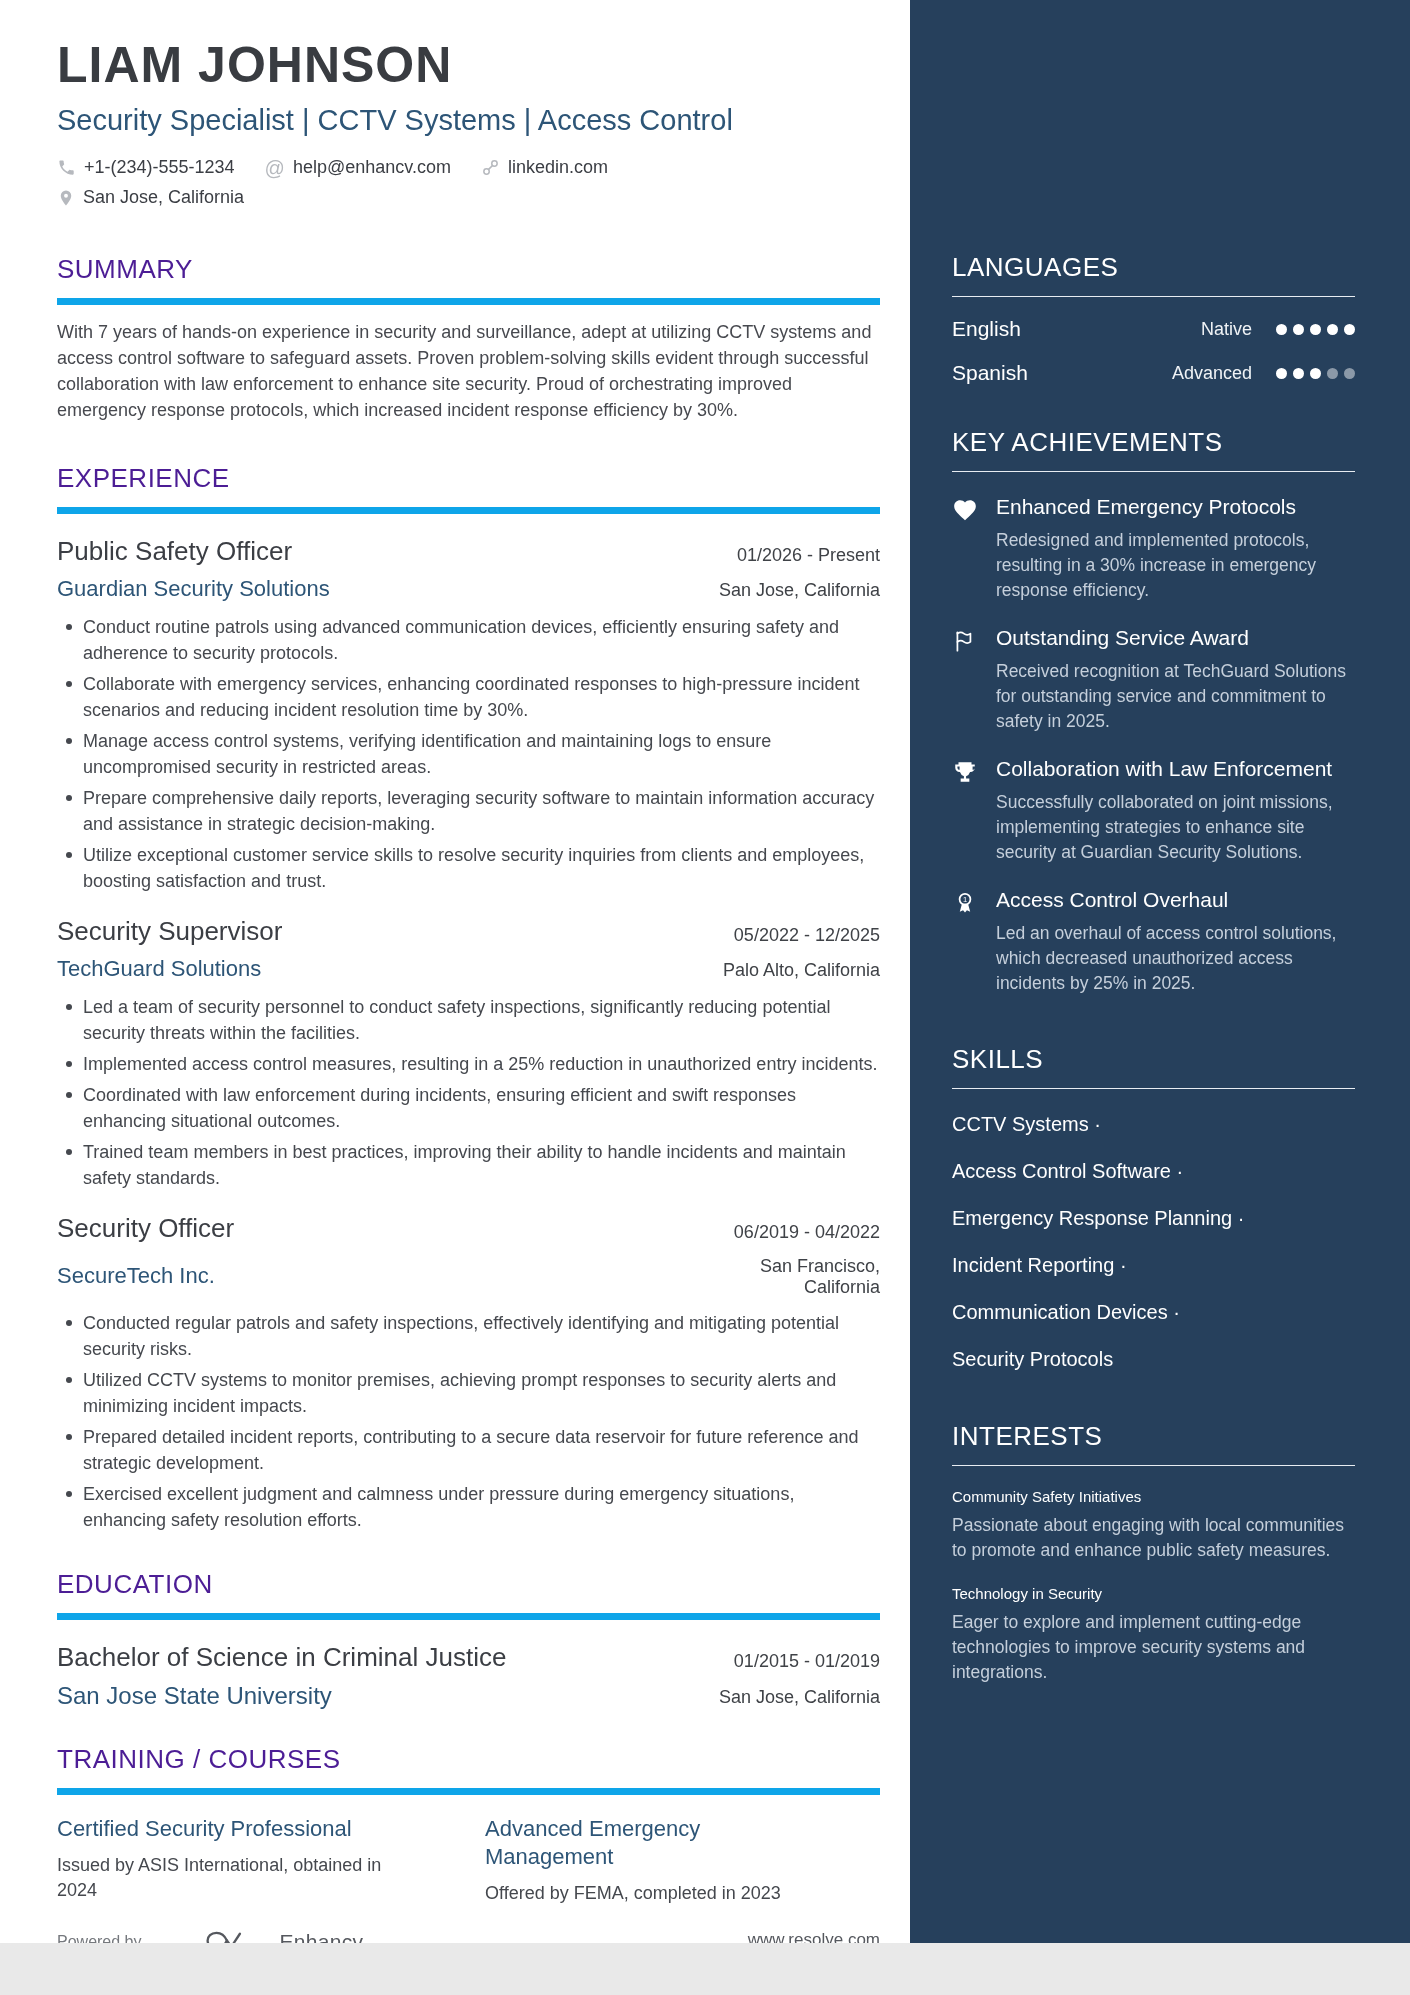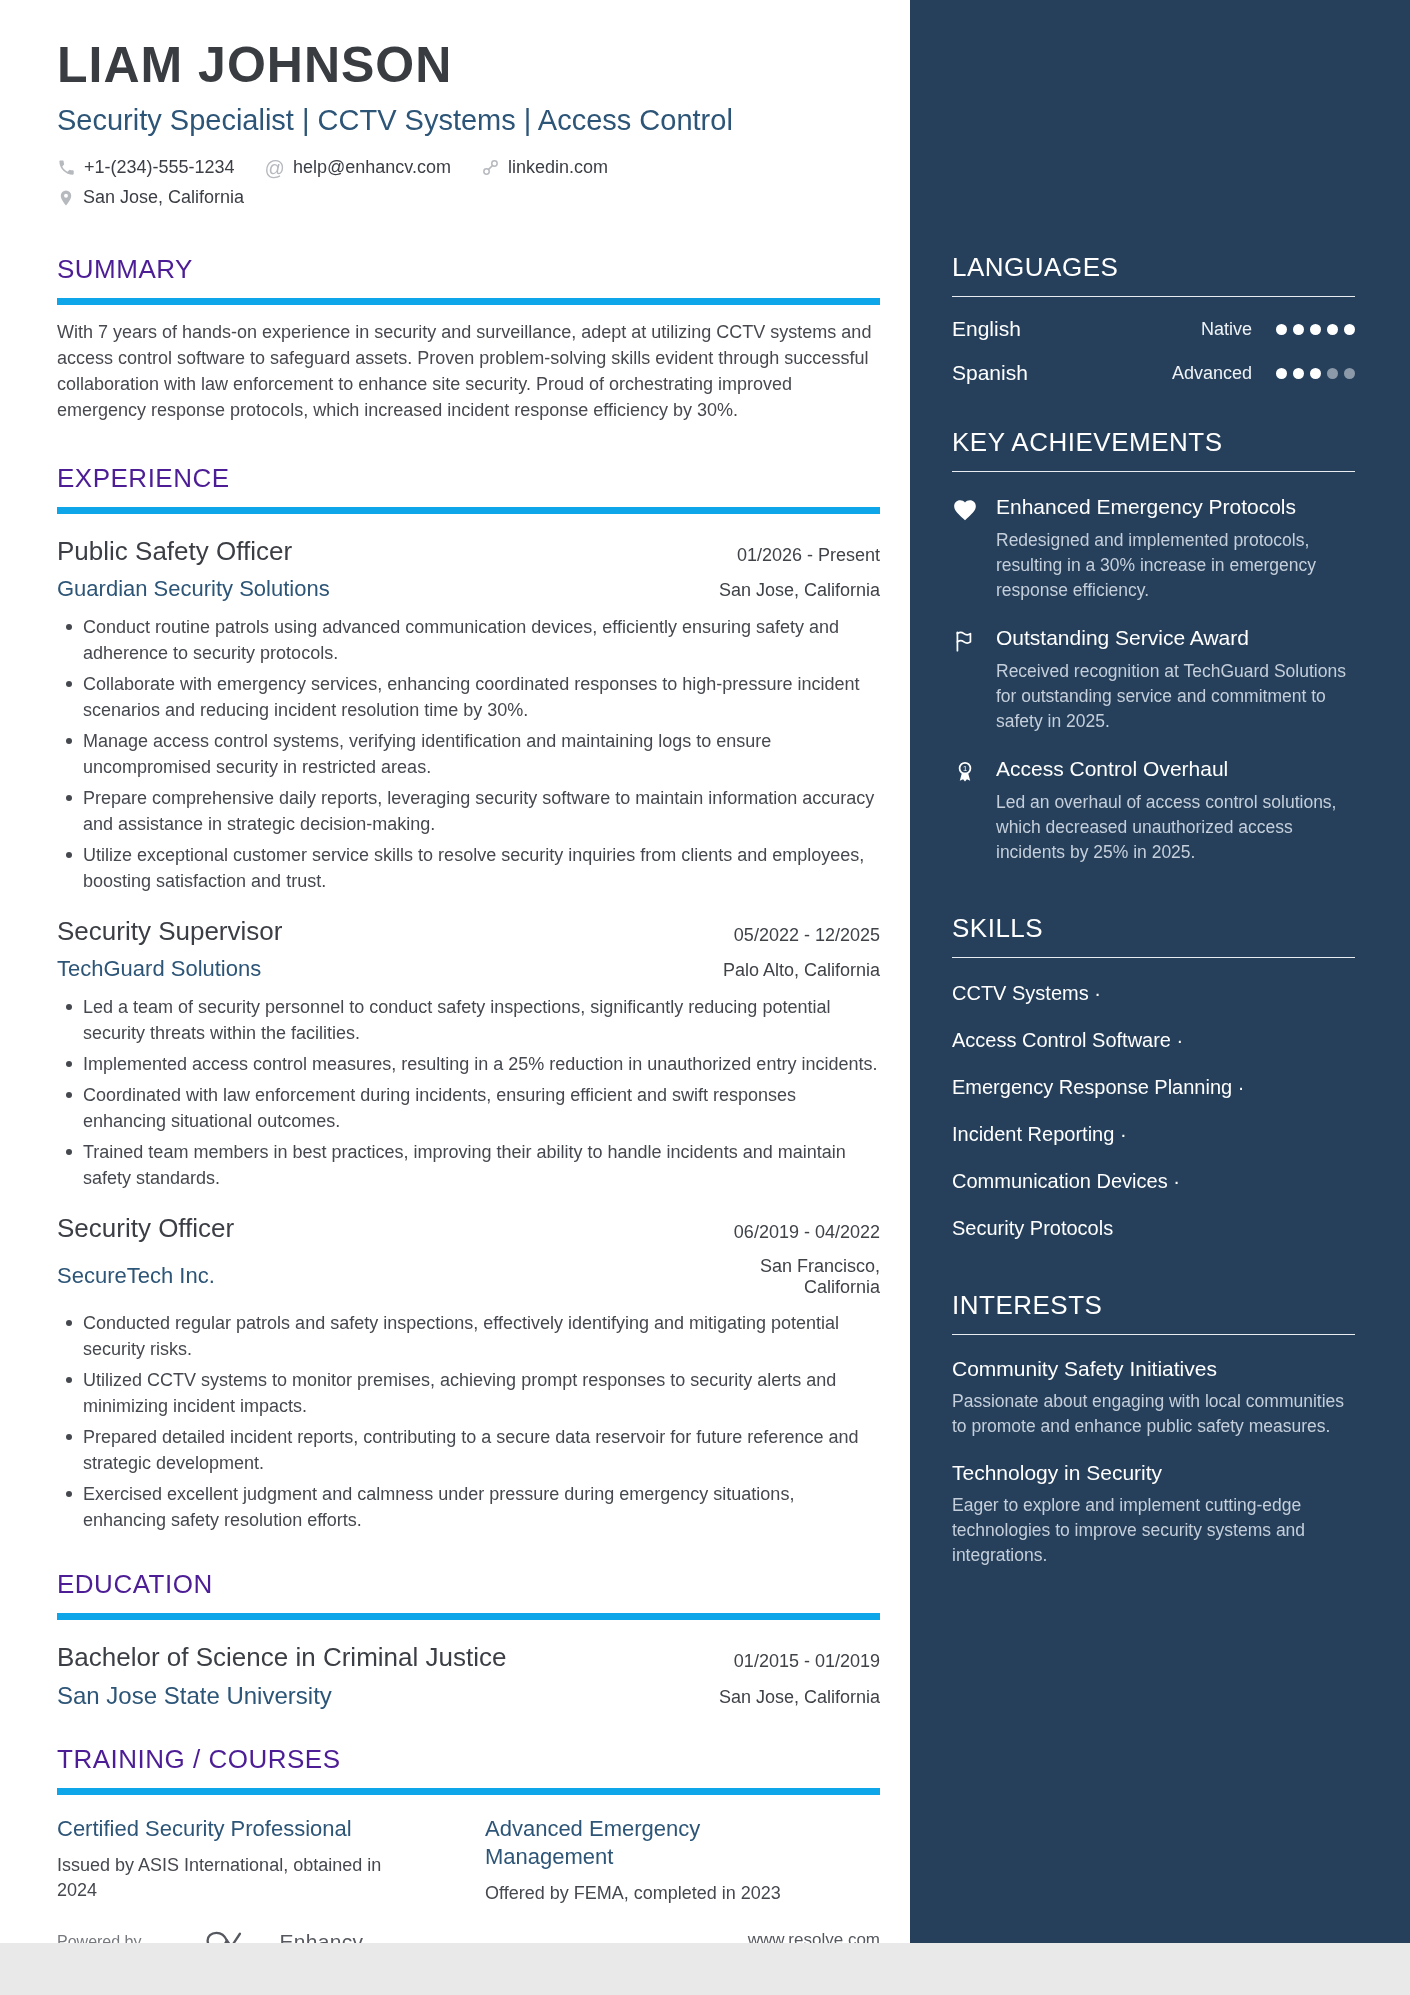--- a/index.html
+++ b/index.html
@@ -52,21 +52,21 @@
   .lang-level { font-size:18px; color:#f0f3f6; margin-left:auto; }
   .dots { display:flex; gap:6px; margin-left:24px; width:79px; }
   .dot { width:11px; height:11px; border-radius:50%; background:#8b99a8; }
   .dot.filled { background:#ffffff; }
   .ach-item { display:flex; margin-top:22px; }
   .ach-icon { width:44px; flex:0 0 44px; padding-top:3px; }
   .ach-title { font-size:21px; font-weight:500; color:#ffffff; line-height:26px; }
   .ach-desc { margin-top:8px; font-size:17.5px; line-height:25px; color:#c5cfdb; }
   .skill-item { font-size:20px; color:#ffffff; margin-top:24px; }
   .skill-item:not(:last-child)::after { content:" \00B7"; }
-  .int-title { font-size:21px; font-weight:500; color:#ffffff; margin-top:22px; }
+  .int-title { font-size:15px; font-weight:500; color:#ffffff; margin-top:22px; }
   .int-desc { margin-top:8px; font-size:17.5px; line-height:25px; color:#c5cfdb; }
   .sb-gap-ach { margin-top:42px; }
   .sb-gap-skills { margin-top:48px; }
   .sb-gap-int { margin-top:50px; }
   
   .footer { position:absolute; left:57px; top:1922px; width:823px; height:40px;
     display:flex; align-items:center;gap:24px; }
   .powered { font-size:16px; color:#75787d; }
   .brand-logo { margin-left:36px; }
   .brand-name { margin-left:10px; font-size:21px; color:#55585e; letter-spacing:0.3px; }
@@ -246,20 +246,31 @@
             <path d="M5 21V4"></path>
             <path d="M5 5.2c2-1.5 4-1.5 6 0s4 1.5 6 0v7.6c-2 1.5-4 1.5-6 0s-4-1.5-6 0"></path>
           </svg>
       </div>
       <div>
         <div class="ach-title">Outstanding Service Award</div>
         <div class="ach-desc">Received recognition at TechGuard Solutions for outstanding service and commitment to safety in 2025.</div>
       </div>
     </div>
 
+    <div class="ach-item">
+      <div class="ach-icon">
+        <svg width="26" height="26" viewBox="0 0 24 24" fill="#ffffff">
+            <path d="M6 3h12v2h3v3c0 2.2-1.8 4-4 4h-.35A6 6 0 0 1 13 15.92V18h3v3H8v-3h3v-2.08A6 6 0 0 1 7.35 12H7c-2.2 0-4-1.8-4-4V5h3V3zM5 7v1c0 1.1.9 2 2 2V7H5zm14 3c1.1 0 2-.9 2-2V7h-2v3z"></path>
+          </svg>
+      </div>
+      <div>
+        <div class="ach-title">Collaboration with Law Enforcement</div>
+        <div class="ach-desc">Successfully collaborated on joint missions, implementing strategies to enhance site security at Guardian Security Solutions.</div>
+      </div>
+    </div>
 
     <div class="ach-item">
       <div class="ach-icon">
         <svg width="26" height="26" viewBox="0 0 24 24">
             <circle cx="12" cy="8.5" r="5" fill="none" stroke="#ffffff" stroke-width="1.6"></circle>
             <path d="M9.2 12.8 7.2 20l3-1.3 1.8 2.1 1.8-2.1 3 1.3-2-7.2z" fill="#ffffff"></path>
             <text x="12" y="11" text-anchor="middle" font-size="7" fill="#ffffff" font-family="Liberation Sans, sans-serif">1</text>
           </svg>
       </div>
       <div>

